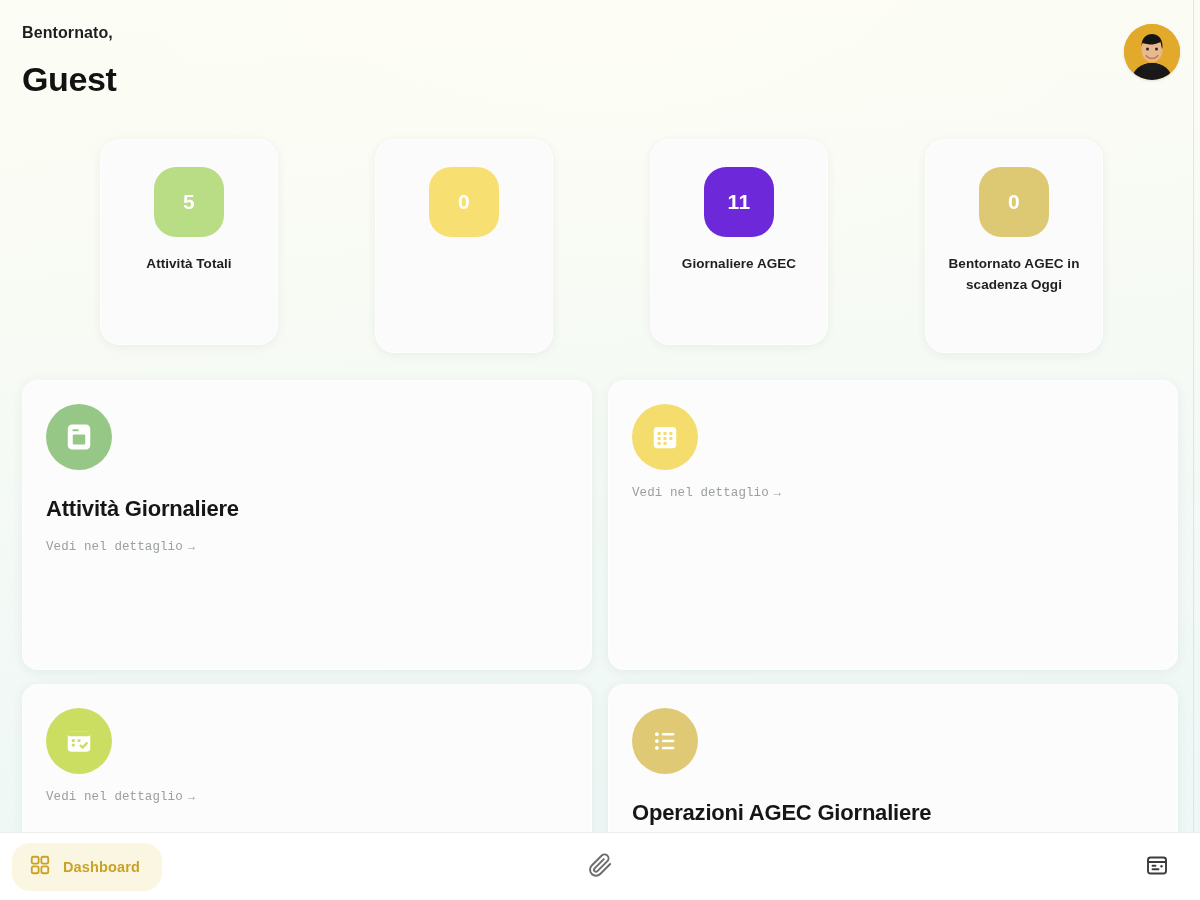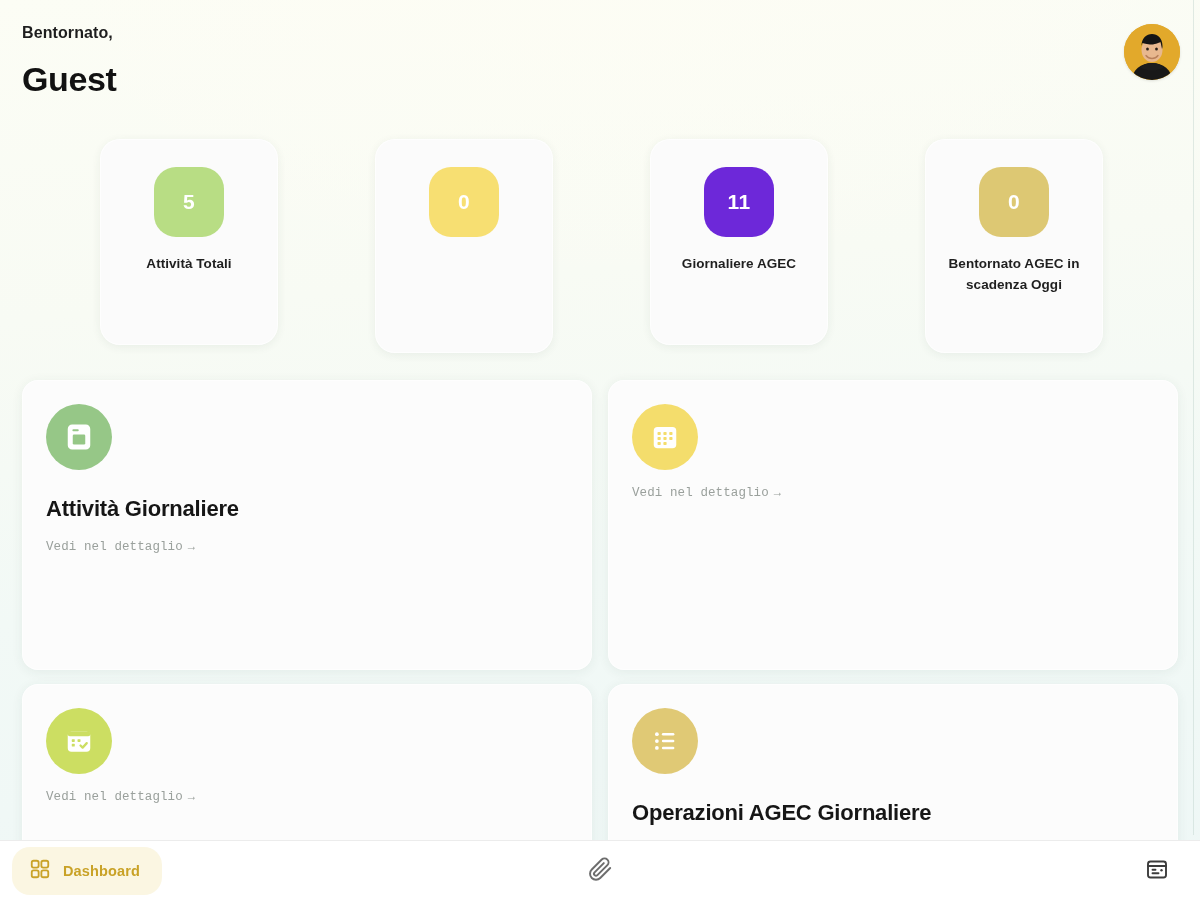--- a/index.html
+++ b/index.html
@@ -140,21 +140,21 @@
     gap: 5px;
     font-family: Liberation Mono, monospace;
   }
   .panel-link .arrow { font-size: 12px; line-height: 1; }
 
   
   .bottom-nav {
     position: absolute;
     left: 0; bottom: 0;
     width: 1200px;
-    height: 60px;
+    height: 68px;
     background: #ffffff;
     border-top: 1px solid #ececec;
     display: flex;
     align-items: center;
     z-index: 20;
   }
   .nav-left { position: absolute; left: 12px; }
   .nav-center { position: absolute; left: 50%; transform: translateX(-50%); }
   .nav-right { position: absolute; right: 26px; }
 

